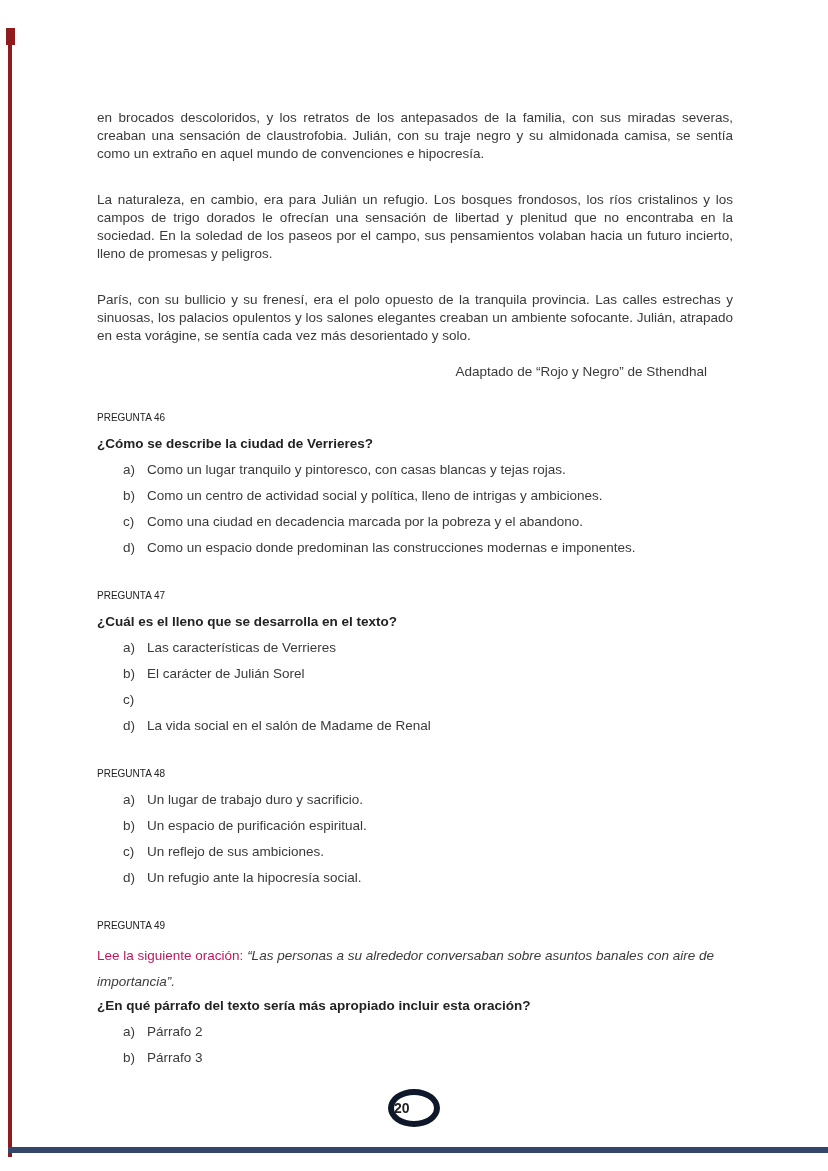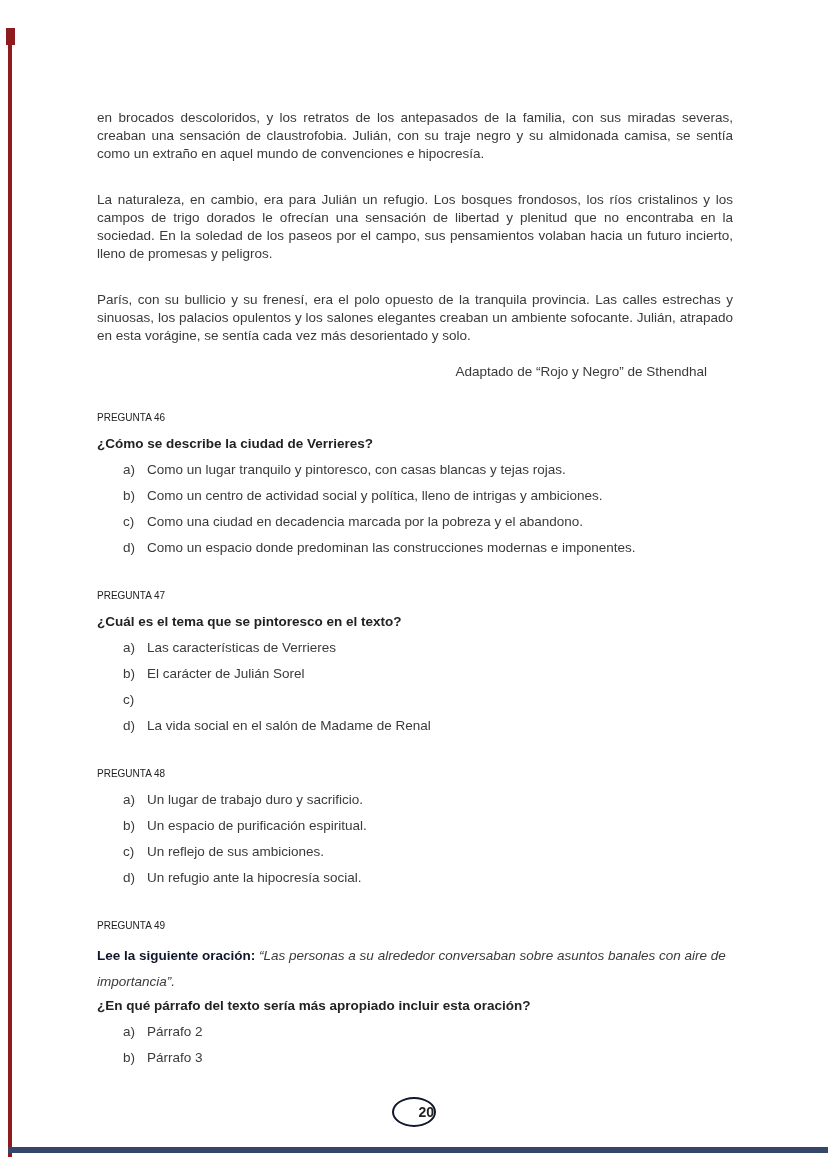--- a/index.html
+++ b/index.html
@@ -81,22 +81,22 @@
     font-size: 13.5px;
     line-height: 18px;
     margin: 0 0 8px 0;
   }
   .q-intro {
     font-size: 13.5px;
     line-height: 26px;
     margin: 0 0 2px 0;
   }
   .q-intro .lead {
-    font-weight: bold;
-    color: #0f172a;
+    font-weight: normal;
+    color: #be185d;
   }
   .q-intro .quote {
     font-style: italic;
   }
   .option {
     display: flex;
     margin: 0 0 8px 26px;
     font-size: 13.5px;
     line-height: 18px;
   }
@@ -104,24 +104,24 @@
     width: 24px;
     flex: 0 0 24px;
   }
   .page-badge {
     position: absolute;
     left: 50%;
     transform: translateX(-50%);
     bottom: 44px;
     width: 40px;
     height: 26px;
-    border: 2px solid #0f172a;
+    border: 6px solid #0f172a;
     border-radius: 50%;
     background: #ffffff;
-    text-align: right;
+    text-align: left;
     line-height: 26px;
     font-weight: bold;
     font-size: 14px;
     color: #222222;
   }
 </style>
 </head>
 <body>
 
 <div class="page">
@@ -155,21 +155,21 @@
         <span class="text">Como una ciudad en decadencia marcada por la pobreza y el abandono.</span>
       </div>
       <div class="option">
         <span class="letter">d)</span>
         <span class="text">Como un espacio donde predominan las construcciones modernas e imponentes.</span>
       </div>
     </div>
 
     <div class="question">
       <div class="q-label">PREGUNTA 47</div>
-      <div class="q-stem">¿Cuál es el tema que se pintoresco en el texto?</div>
+      <div class="q-stem">¿Cuál es el lleno que se desarrolla en el texto?</div>
       <div class="option">
         <span class="letter">a)</span>
         <span class="text">Las características de Verrieres</span>
       </div>
       <div class="option">
         <span class="letter">b)</span>
         <span class="text">El carácter de Julián Sorel</span>
       </div>
       <div class="option">
         <span class="letter">c)</span>

